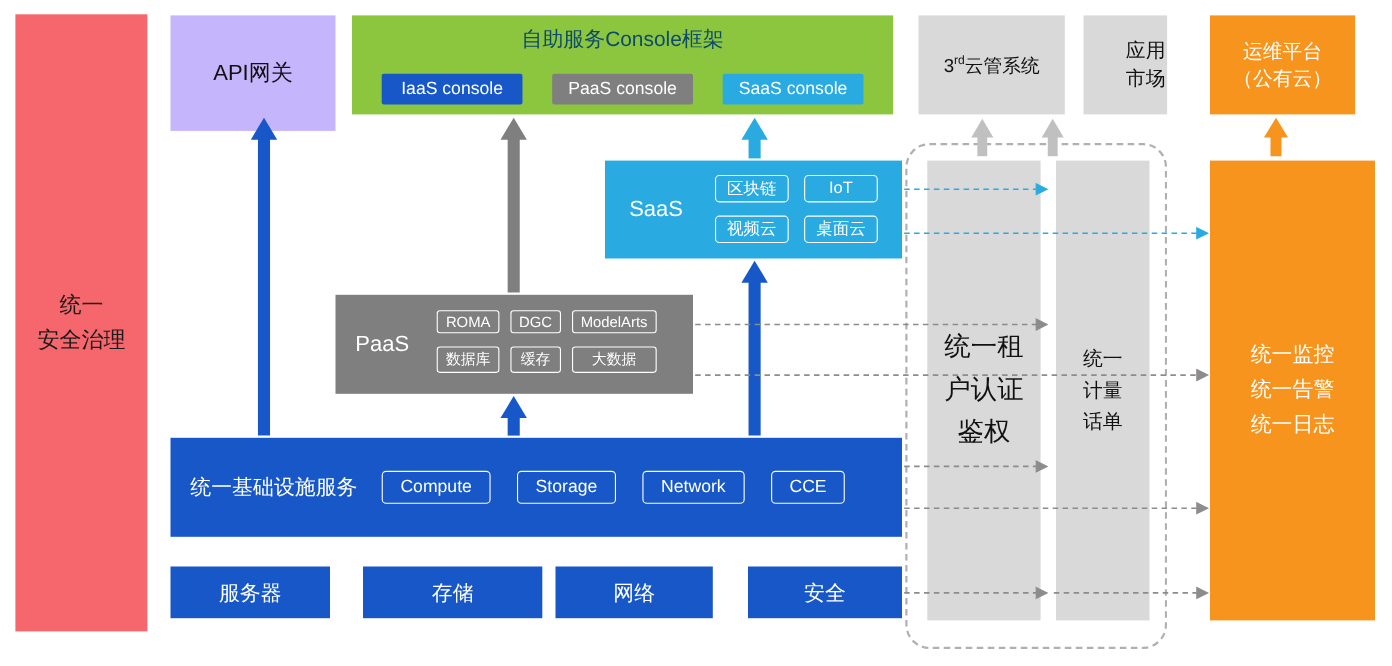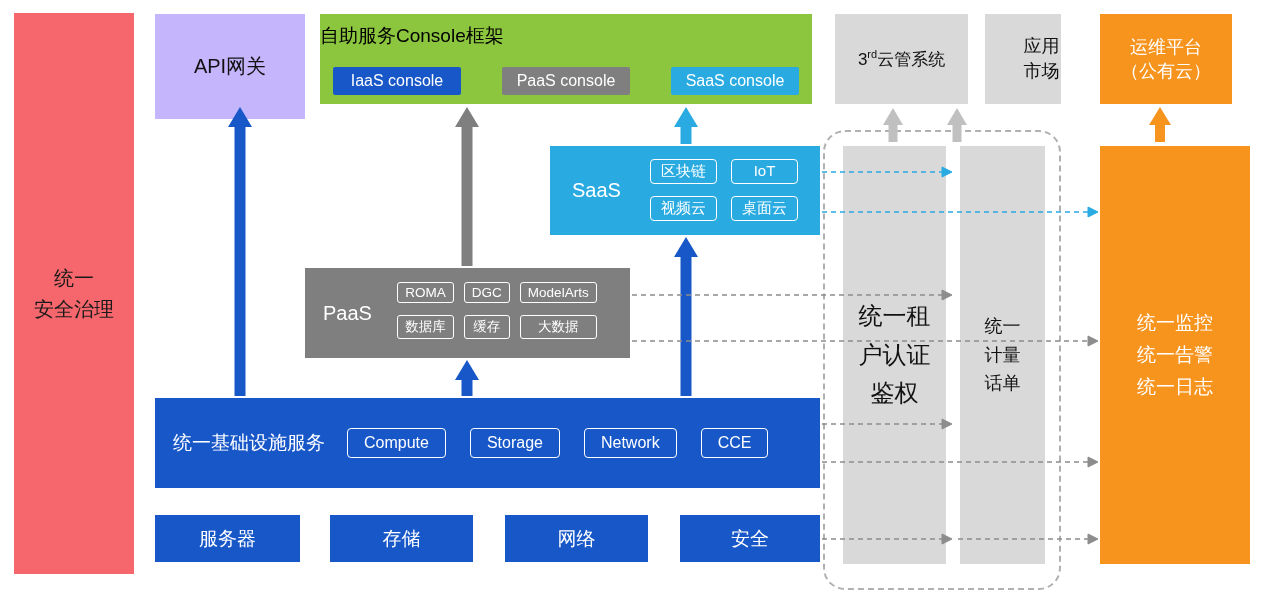--- a/index.html
+++ b/index.html
@@ -8,22 +8,22 @@
     font-family:"Liberation Sans","DejaVu Sans",sans-serif;
     overflow:hidden;
   }
   .box{position:absolute;box-sizing:border-box;display:flex;align-items:center;justify-content:center;text-align:center;}
   .pre{white-space:pre-line;}
   
   .left-bar{left:14px;top:13px;width:120px;height:561px;background:#F5676C;color:#1a1a1a;font-size:20px;line-height:1.55;}
   
   .api-gw{left:155px;top:14px;width:150px;height:105px;background:#c4b5fd;color:#111;font-size:20px;}
   .console-frame{left:320px;top:14px;width:492px;height:90px;background:#8CC63F;color:#111;display:block;}
-  .console-title{position:absolute;top:9px;left:0;width:100%;text-align:left;font-size:19px;color:#000000;}
-  .console-row{position:absolute;bottom:9px;left:0;width:100%;display:flex;justify-content:center;gap:41px;}
+  .console-title{position:absolute;top:9px;left:0;width:100%;text-align:center;font-size:19px;color:#0c4a6e;}
+  .console-row{position:absolute;bottom:9px;left:0;width:100%;display:flex;justify-content:center;gap:27px;}
   .console-pill{width:128px;height:28px;display:flex;align-items:center;justify-content:center;color:#fff;font-size:16px;border-radius:2px;}
   .console-pill.iaas{background:#1757C8;}
   .console-pill.paas{background:#7F7F7F;}
   .console-pill.saas{background:#29ABE2;}
   .third-cloud{left:835px;top:14px;width:133px;height:90px;background:#D9D9D9;color:#111;font-size:17px;}
   .third-cloud sup{font-size:11px;}
   .app-market{left:985px;top:14px;width:76px;height:90px;background:#D9D9D9;color:#111;font-size:18px;line-height:1.4;padding-left:37px;}
   .ops-platform{left:1100px;top:14px;width:132px;height:90px;background:#F7941E;color:#fff;font-size:18px;line-height:1.35;}
   
   .saas-box{left:550px;top:146px;width:270px;height:89px;background:#29ABE2;color:#fff;display:block;}
@@ -36,21 +36,21 @@
   .paas-grid{position:absolute;left:66px;top:14px;width:252px;display:grid;grid-template-columns:auto auto auto;gap:12px 10px;justify-content:center;}
   .pill.small{border-width:1px;border-radius:3px;padding:2px 7px;font-size:13.5px;}
   
   .infra-box{left:155px;top:398px;width:665px;height:90px;background:#1757C8;color:#fff;display:flex;justify-content:flex-start;align-items:center;padding:0 18px;gap:22px;}
   .infra-label{font-size:19px;white-space:nowrap;}
   .infra-items{display:flex;gap:24px;}
   .pill.infra{border-width:1.5px;border-radius:4px;padding:5px 16px;font-size:16px;}
   
   .hw{top:515px;height:47px;background:#1757C8;color:#fff;font-size:19px;}
   .hw1{left:155px;width:145px;}
-  .hw2{left:330px;width:143px;}
+  .hw2{left:330px;width:163px;}
   .hw3{left:505px;width:143px;}
   .hw4{left:680px;width:140px;}
   
   .dashed-container{left:823px;top:130px;width:238px;height:460px;border:2px dashed #B0B0B0;border-radius:22px;background:transparent;}
   .auth-bar{left:843px;top:146px;width:103px;height:418px;background:#D9D9D9;color:#111;font-size:24px;line-height:1.6;}
   .billing-bar{left:960px;top:146px;width:85px;height:418px;background:#D9D9D9;color:#111;font-size:18px;line-height:1.6;}
   .monitor-bar{left:1100px;top:146px;width:150px;height:418px;background:#F7941E;color:#fff;font-size:19px;line-height:1.7;}
   
   .overlay{position:absolute;left:0;top:0;width:1265px;height:605px;pointer-events:none;}
 </style>

